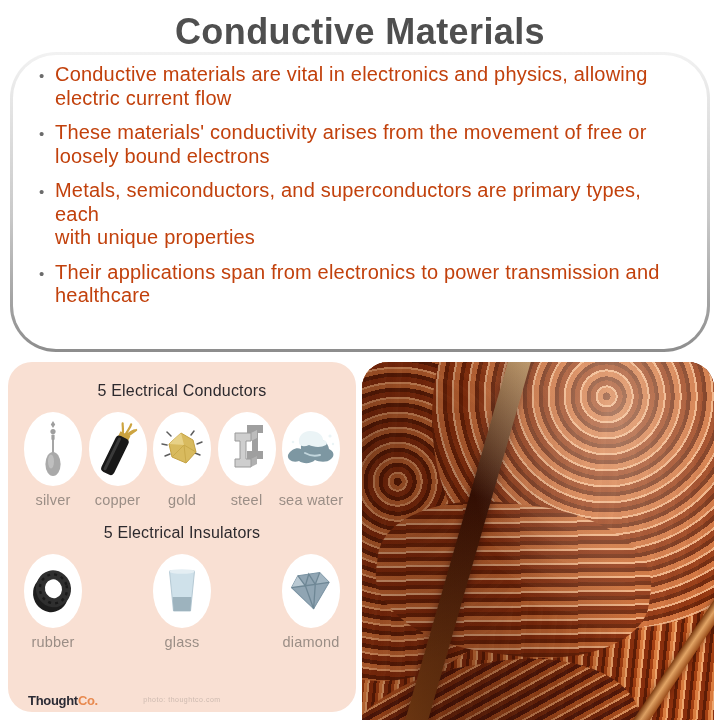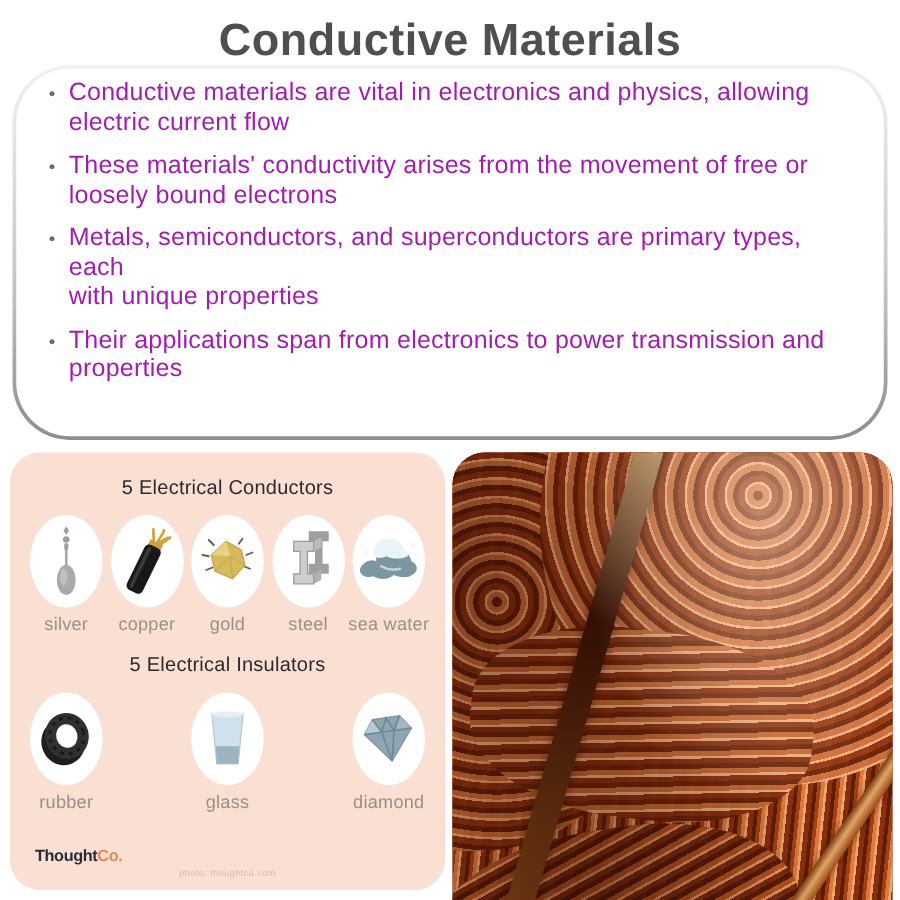--- a/index.html
+++ b/index.html
@@ -19,21 +19,21 @@
     border-radius:46px;padding:3px;
     background:linear-gradient(180deg,#f2f2f2 0%,#c9c9c9 55%,#8d8d8d 100%);
   }
   .card-inner{
     width:100%;height:100%;background:#ffffff;border-radius:43px;
     padding:8px 36px 0 22px;
   }
   .bullet-list{list-style:none;margin:0;padding:0;}
   .bullet-item{
     position:relative;padding-left:20px;margin-bottom:11px;
-    font-size:20px;line-height:23.5px;color:#a21caf;letter-spacing:.2px;
+    font-size:20px;line-height:23.5px;color:#c2410c;letter-spacing:.2px;
   }
   .bullet-item::before{
     content:"\2022";position:absolute;left:4px;top:1px;font-size:15px;color:#6b6b6b;
   }
   .bullet-item span{display:block;}
   
   .infographic{
     position:absolute;left:8px;top:362px;width:348px;height:350px;
     background:#f9e0d3;border-radius:24px;overflow:hidden;
     display:flex;flex-direction:column;
@@ -52,21 +52,21 @@
     width:58px;height:74px;background:#ffffff;border-radius:50%;
     display:flex;align-items:center;justify-content:center;
   }
   .item-label{
     margin-top:6px;font-size:14.5px;color:#9b8e86;letter-spacing:.2px;white-space:nowrap;
   }
   .info-footer{
     position:absolute;left:0;bottom:0;width:100%;height:34px;
   }
   .brand{
-    position:absolute;left:20px;bottom:20px;font-size:13px;font-weight:800;
+    position:absolute;left:20px;bottom:4px;font-size:13px;font-weight:800;
     letter-spacing:-.3px;
   }
   .brand-dark{color:#2b2b35;}
   .brand-accent{color:#e8894e;}
   .info-watermark{
     position:absolute;left:0;bottom:9px;width:100%;text-align:center;
     font-size:7px;color:#cdbab0;filter:blur(.4px);letter-spacing:.5px;
   }
   
   .photo{
@@ -144,21 +144,21 @@
         <li class="bullet-item">
           <span>These materials' conductivity arises from the movement of free or</span>
           <span>loosely bound electrons</span>
         </li>
         <li class="bullet-item">
           <span>Metals, semiconductors, and superconductors are primary types, each</span>
           <span>with unique properties</span>
         </li>
         <li class="bullet-item">
           <span>Their applications span from electronics to power transmission and</span>
-          <span>properties</span>
+          <span>healthcare</span>
         </li>
       </ul>
     </div>
   </div>
 
   <div class="infographic">
 
     <div class="info-title first">5 Electrical Conductors</div>
 
     <div class="icon-row">

